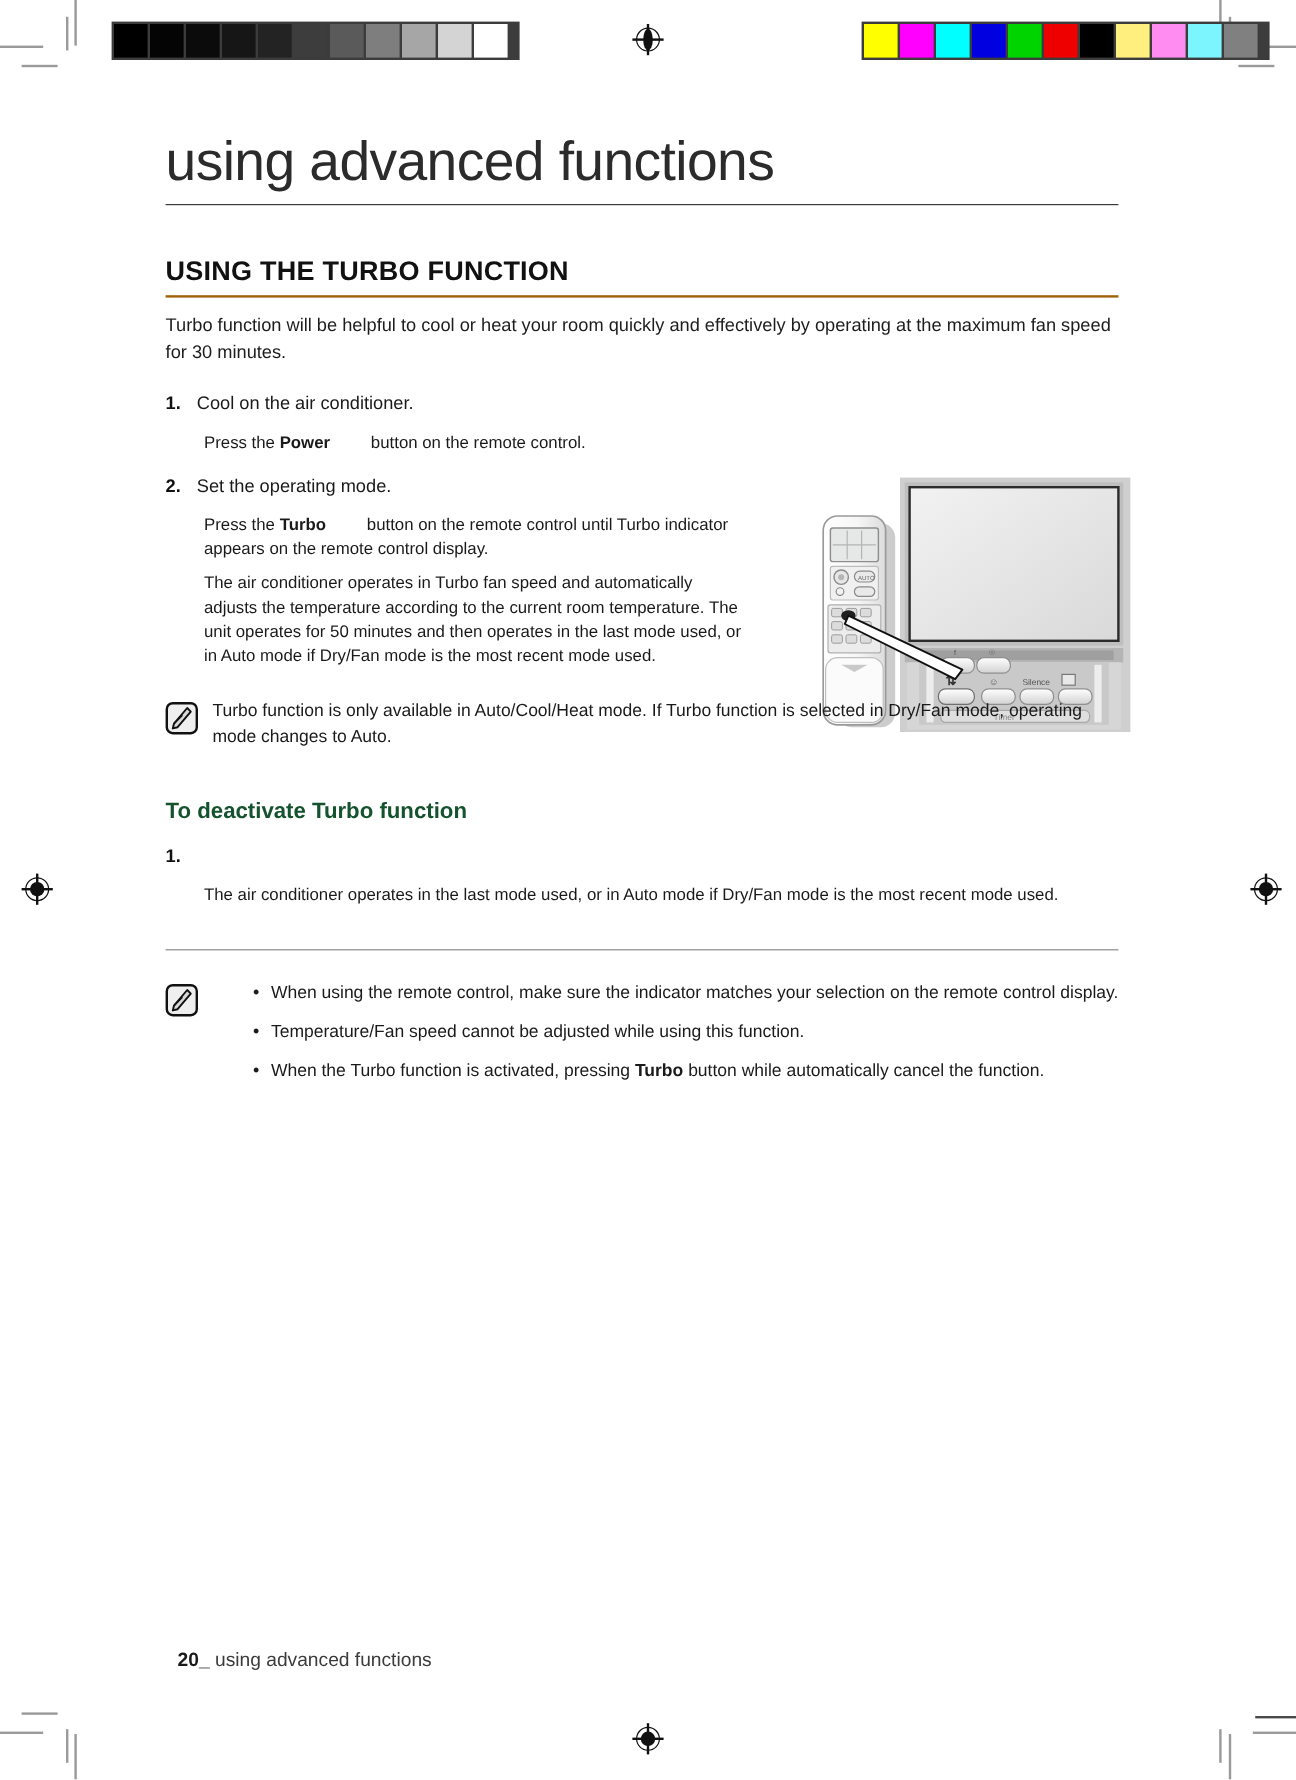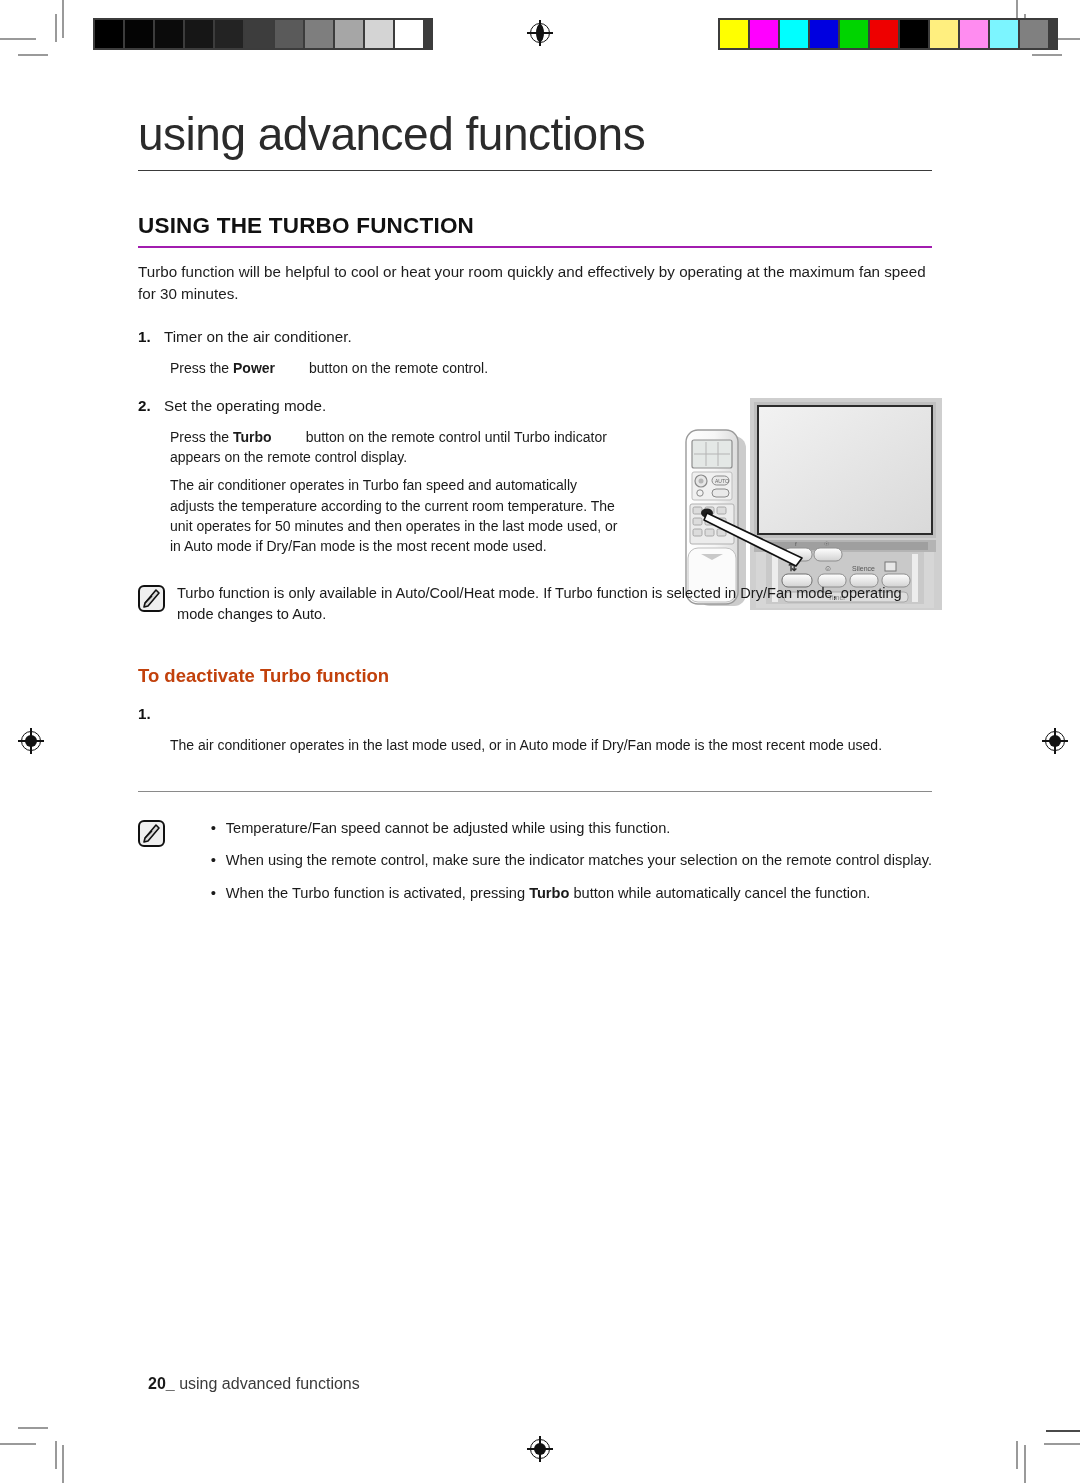--- a/index.html
+++ b/index.html
@@ -69,21 +69,21 @@
     font-stretch: condensed;
   }
 
   .section-title {
     margin: 42px 0 0 0;
     font-size: 22.5px;
     font-weight: bold;
     letter-spacing: 0.2px;
     color: #111;
     padding-bottom: 7px;
-    border-bottom: 2px solid #a21caf;
+    border-bottom: 2px solid #a16207;
   }
 
   .intro {
     margin: 13px 0 0 0;
     font-size: 15.2px;
     line-height: 1.42;
     color: #1d1d1d;
   }
 
   .steps { margin-top: 22px; position: relative; }
@@ -133,21 +133,21 @@
     border-radius: 6px;
     background: #efefef;
     position: relative;
     box-sizing: border-box;
   }
 
   .subhead {
     margin: 40px 0 0 0;
     font-size: 18.5px;
     font-weight: bold;
-    color: #c2410c;
+    color: #14532d;
   }
 
   .divider {
     margin-top: 36px;
     border-top: 1.3px solid #8a8a8a;
   }
 
   .bullets { margin: 0; padding: 0; list-style: none; }
   .bullets li {
     position: relative;
@@ -351,21 +351,21 @@
   <h1 class="chapter-title">using advanced functions</h1>
 
   <h2 class="section-title">USING THE TURBO FUNCTION</h2>
 
   <p class="intro">Turbo function will be helpful to cool or heat your room quickly and effectively by operating at the maximum fan speed for 30 minutes.</p>
 
   <div class="steps">
 
     <div class="step">
       <div class="num">1.</div>
-      <div class="txt">Timer on the air conditioner.</div>
+      <div class="txt">Cool on the air conditioner.</div>
     </div>
     <div class="sub">
       <span>Press the </span><b>Power</b><span class="btn-gap"></span><span>button on the remote control.</span>
     </div>
 
     <div class="step">
       <div class="num">2.</div>
       <div class="txt">Set the operating mode.</div>
     </div>
     <div class="sub narrow">
@@ -400,22 +400,22 @@
     <div class="icon">
       <div class="note-icon-box">
         <svg width="23" height="23" viewBox="0 0 23 23" xmlns="http://www.w3.org/2000/svg" style="position:absolute;left:0;top:0;">
           <path d="M16 3 L19 6 L8 19 L4 20 L5 16 Z" fill="#d8d8d8" stroke="#111" stroke-width="1.6" stroke-linejoin="round"></path>
           <path d="M5 16 L12 9" stroke="#111" stroke-width="1.3"></path>
         </svg>
       </div>
     </div>
     <div class="body">
       <ul class="bullets">
+        <li><span>When using the remote control, make sure the indicator matches your selection on the remote control display.</span><b></b><span></span></li>
         <li><span>Temperature/Fan speed cannot be adjusted while using this function.</span><b></b><span></span></li>
-        <li><span>When using the remote control, make sure the indicator matches your selection on the remote control display.</span><b></b><span></span></li>
         <li><span>When the Turbo function is activated, pressing </span><b>Turbo</b><span> button while automatically cancel the function.</span></li>
       </ul>
     </div>
   </div>
 
 </div>
 
 <div class="footer">
   <span class="pg">20</span><span class="pg">_</span>
   <span>using advanced functions</span>

